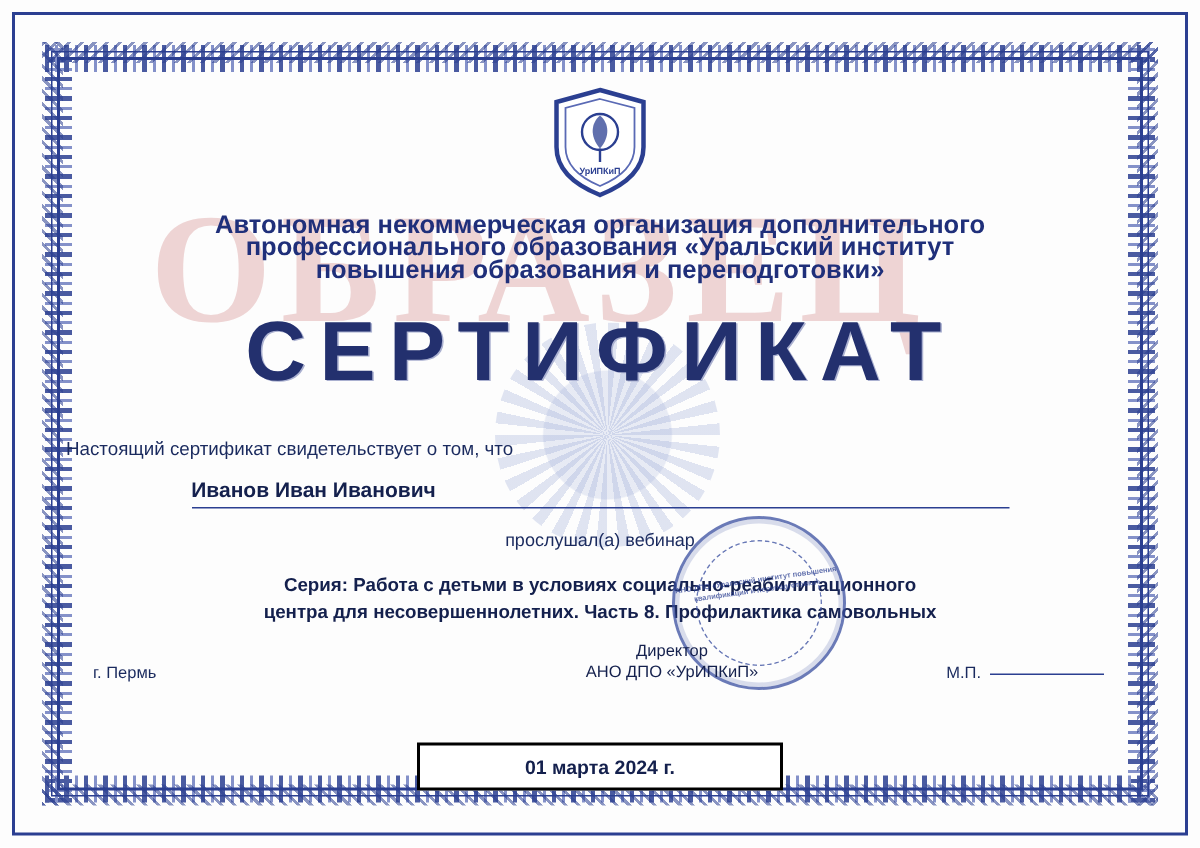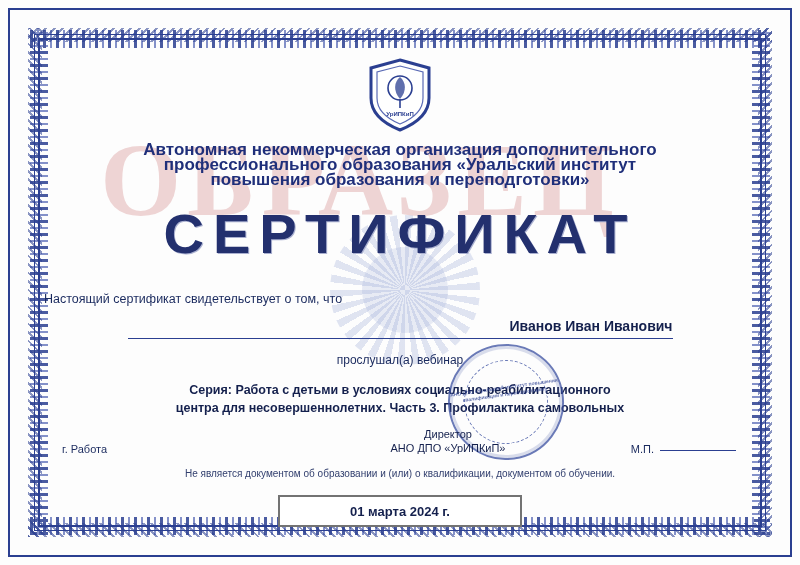--- a/index.html
+++ b/index.html
@@ -147,21 +147,21 @@
 
   .subtitle {
     margin-top: 26px;
     font-size: 12.5px;
     color: #1a2a5e;
   }
 
   .holder-line {
     margin: 12px auto 0;
     width: 545px;
-    text-align: right;
+    text-align: left;
     border-bottom: 1px solid #2b3f91;
     padding-bottom: 4px;
     font-size: 14px;
     font-weight: bold;
     color: #14204d;
   }
 
   .verb {
     margin-top: 14px;
     text-align: center;
@@ -266,21 +266,21 @@
   }
 
   .date-box {
     position: absolute;
     left: 50%;
     transform: translateX(-50%);
     bottom: -6px;
     width: 240px;
     padding: 7px 0 6px;
     text-align: center;
-    border: 2px solid #737373;
+    border: 2px solid #000000;
     background: #ffffff;
     font-size: 13px;
     font-weight: bold;
     color: #14204d;
   }
 </style>
 </head>
 <body>
 
 <div class="certificate">
@@ -316,37 +316,36 @@
     <div class="cert-word">СЕРТИФИКАТ</div>
 
     <div class="subtitle">Настоящий сертификат свидетельствует о том, что</div>
 
     <div class="holder-line">Иванов Иван Иванович</div>
 
     <div class="verb">прослушал(а) вебинар</div>
 
     <div class="course">
       <div>Серия: Работа с детьми в условиях социально-реабилитационного</div>
-      <div>центра для несовершеннолетних. Часть 3. Профилактика самовольных</div>
+      <div>центра для несовершеннолетних. Часть 8. Профилактика самовольных</div>
     </div>
 
     <div class="stamp">
       <div class="stamp-inner"></div>
       <div class="stamp-text">АНО ДПО «Уральский институт повышения квалификации и переподготовки»</div>
     </div>
 
     <div class="footer">
-      <div class="city">г. Работа</div>
+      <div class="city">г. Пермь</div>
       <div class="director">
         <div>Директор</div>
         <div>АНО ДПО «УрИПКиП»</div>
       </div>
       <div class="mp">
         <span>М.П.</span><span class="mp-line"></span>
       </div>
     </div>
 
-    <div class="disclaimer">Не является документом об образовании и (или) о квалификации, документом об обучении.</div>
 
     <div class="date-box">01 марта 2024 г.</div>
 
   </div>
 </div>
 
 </body></html>

